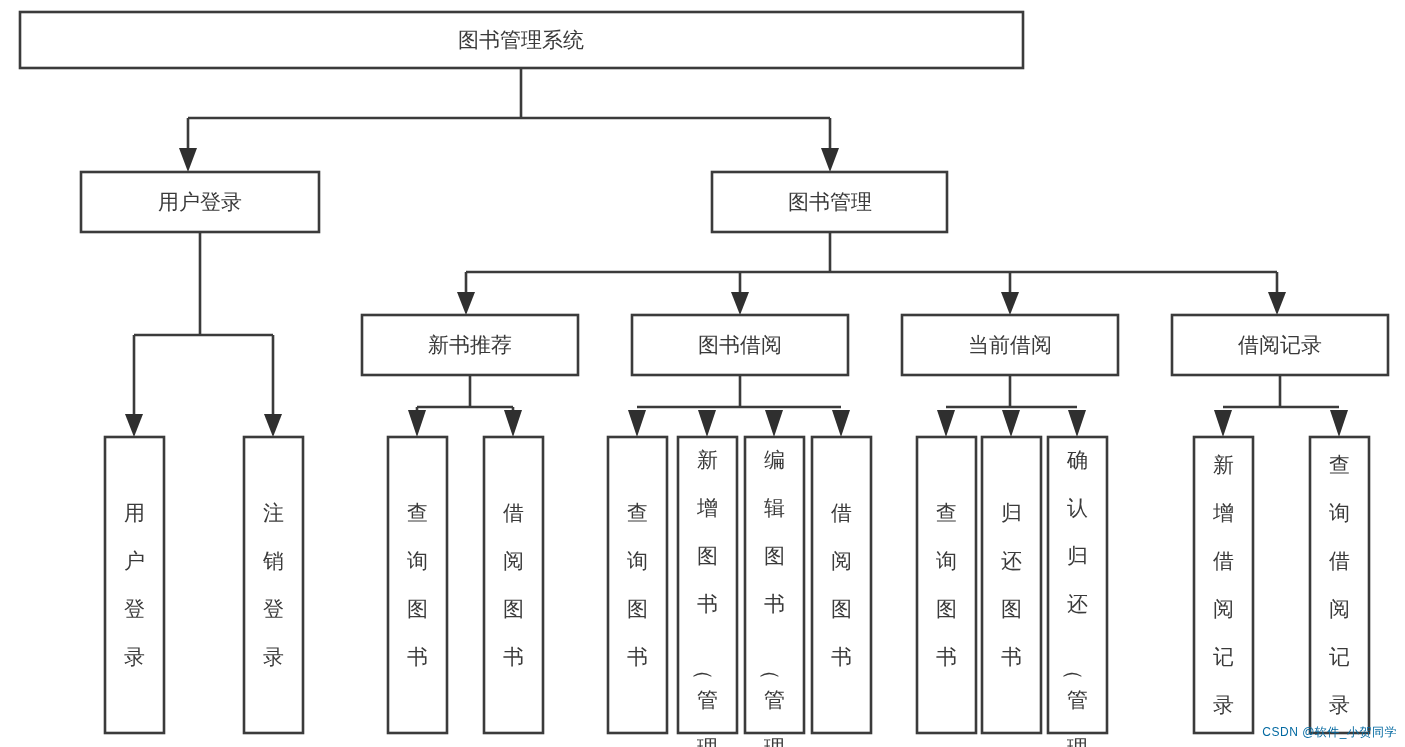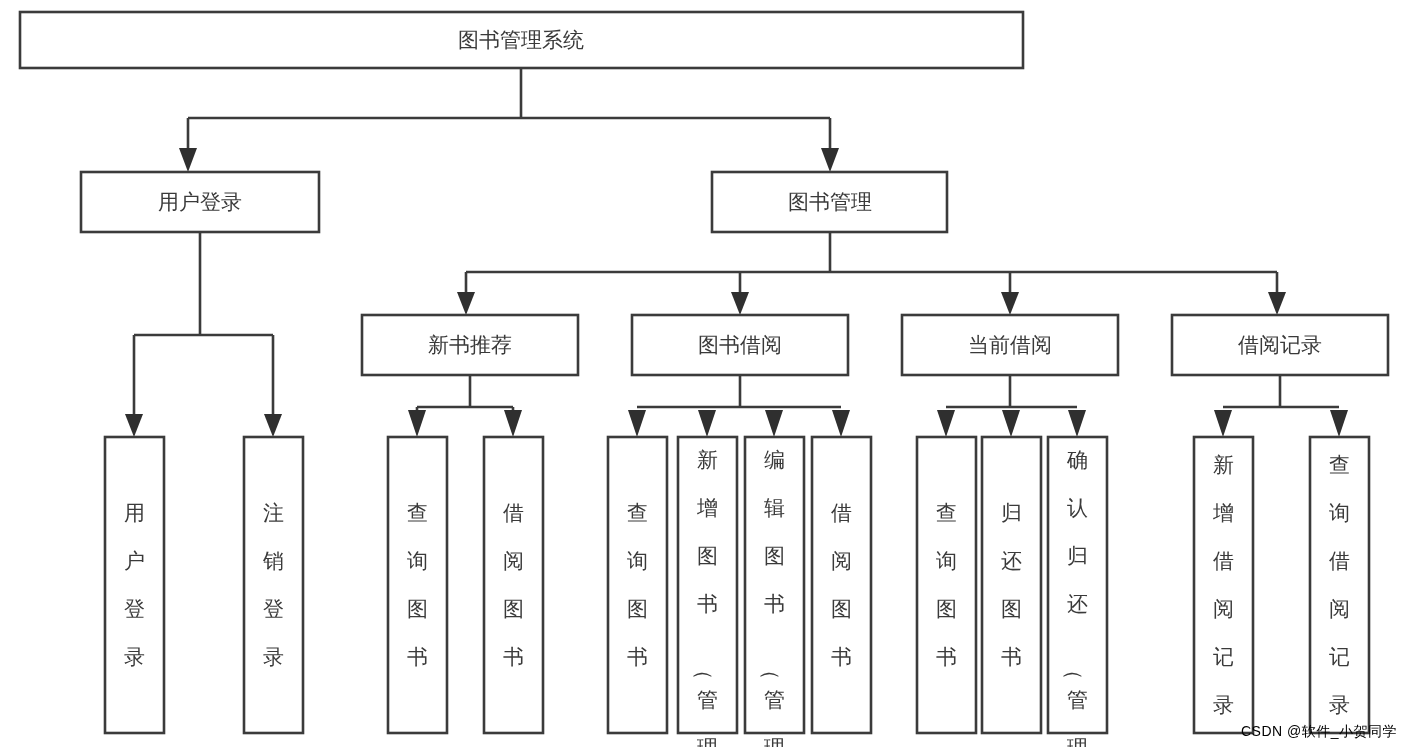--- a/index.html
+++ b/index.html
@@ -52,22 +52,22 @@
     fill: #3a3a3a;
     font-family: "Liberation Sans", "DejaVu Sans", sans-serif;
     font-size: 21px;
     text-anchor: middle;
   }
   .watermark {
     position: absolute;
     right: 8px;
     bottom: 6px;
     font-family: "Liberation Sans", "DejaVu Sans", sans-serif;
-    font-size: 14px;
-    color: #000000;
+    font-size: 12px;
+    color: #0369a1;
     letter-spacing: 0.5px;
     white-space: nowrap;
     user-select: none;
   }
 </style>
 </head>
 <body>
 
 <div id="diagram-root">
 

